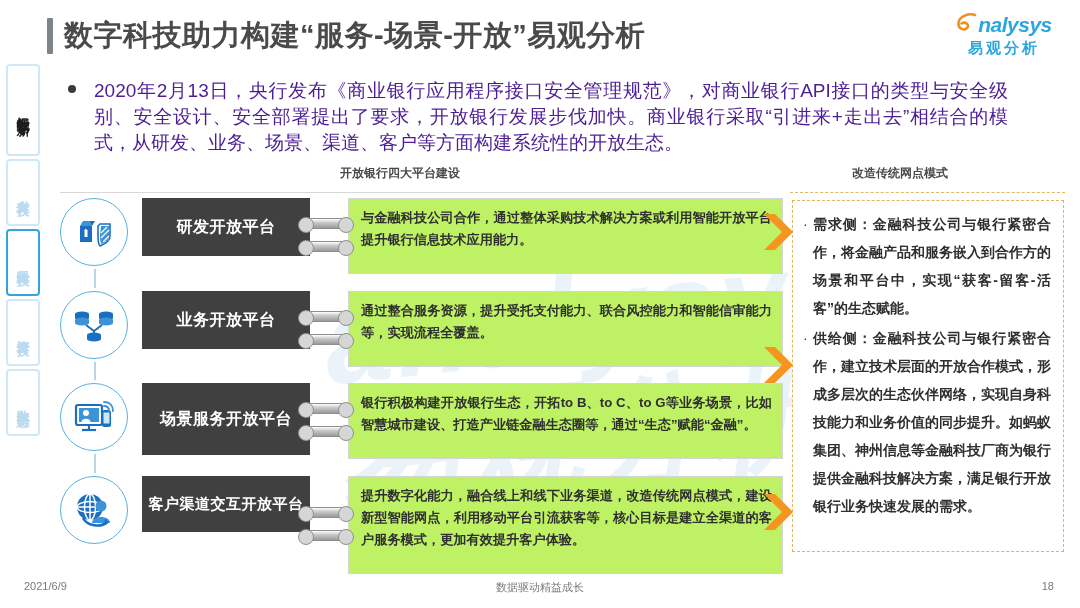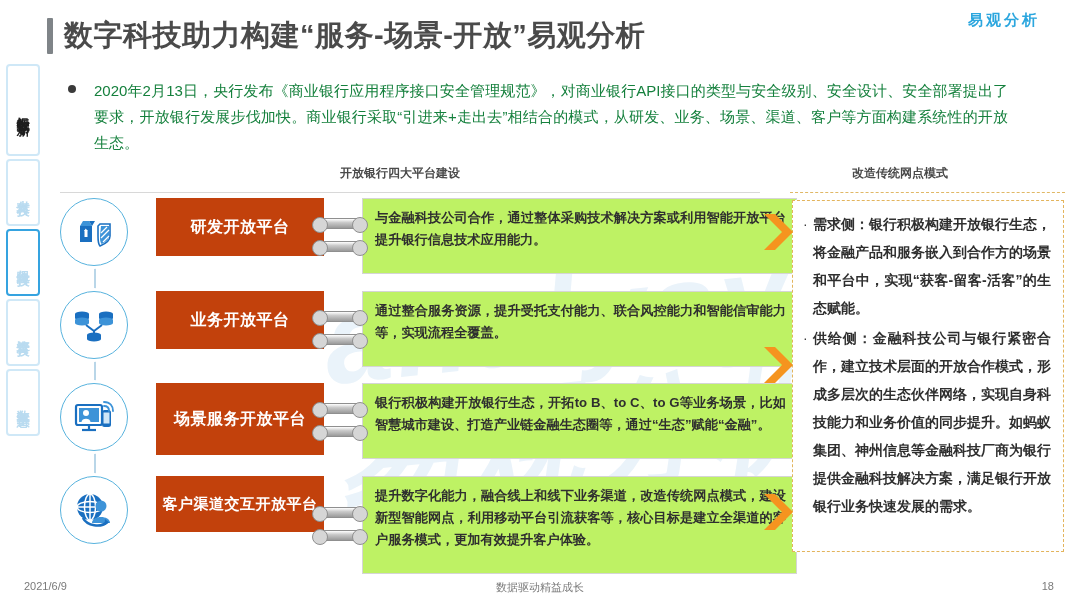--- a/index.html
+++ b/index.html
@@ -19,21 +19,21 @@
   .logo-top{ display:flex; align-items:center; justify-content:center; height:28px; }
   .logo-swoosh{ position:relative; width:22px; height:24px; }
   .logo-swoosh svg{ display:block; }
   .logo-word{ font-size:21px; font-weight:bold; font-style:italic; color:#2ba6de; letter-spacing:-0.5px; line-height:1; }
   .logo-cn{ font-size:15px; font-weight:bold; color:#2ba6de; letter-spacing:3px; margin-top:1px; }
 
   
   .intro{ position:absolute; left:68px; top:78px; width:940px; display:flex; }
   .intro-bullet{ width:26px; flex:none; padding-top:7px; }
   .intro-bullet span{ display:block; width:8px; height:8px; border-radius:50%; background:#3a3a3a; }
-  .intro-text{ font-size:15px; line-height:26px; color:#15803d; text-align:justify; }
+  .intro-text{ font-size:19px; line-height:26px; color:#4c1d95; text-align:justify; }
 
   
   .vtabs{ position:absolute; left:6px; top:64px; width:34px; }
   .vtab{
     width:34px; border:2px solid #cfe8f7; border-radius:4px; background:#fff;
     padding:5px 0 6px 0; margin-bottom:3px;
     font-size:13px; font-weight:bold; line-height:15.5px;
     text-align:center; color:#b9dbf0;
     writing-mode:vertical-rl; text-orientation:upright; letter-spacing:1px;
     display:flex; align-items:center; justify-content:center;
@@ -68,21 +68,21 @@
 
   .icon-circle{
     width:68px; height:68px; border-radius:50%; background:#fff;
     border:1.5px solid #58b3de; flex:none;
     display:flex; align-items:center; justify-content:center;
     box-shadow:0 0 0 3px #fff;
   }
   .icon-circle svg{ display:block; }
 
   .blue-box{
-    margin-left:28px; background:#c2410c; color:#fff;
+    margin-left:14px; background:#404040; color:#fff;
     font-size:16px; font-weight:bold; letter-spacing:0.5px;
     display:flex; align-items:center; justify-content:center;
     width:168px; flex:none;font-family:Liberation Mono, monospace;
   }
   #row0 .blue-box,#row1 .blue-box{ height:58px; }
   #row2 .blue-box{ height:72px; }
   #row3 .blue-box{ height:56px; font-size:15px; }
 
   .connector{ position:relative; width:34px; flex:none; align-self:center; height:46px; }
   .link{
@@ -128,20 +128,28 @@
 </style>
 </head>
 <body>
 
 <div class="title-bar">
   <div class="title-accent"></div>
   <div class="title-text">数字科技助力构建“服务-场景-开放”易观分析</div>
 </div>
 
 <div class="logo">
+  <div class="logo-top">
+    <span class="logo-swoosh">
+      <svg width="22" height="24" viewBox="0 0 22 24">
+        <path d="M19 3 C13 1,3 4,2.5 11 C2 17,8 19,11 16 C14 13,9.5 9,5.5 11.5" fill="none" stroke="#f0901e" stroke-width="2.6" stroke-linecap="round"></path>
+      </svg>
+    </span>
+    <span class="logo-word">nalysys</span>
+  </div>
   <div class="logo-cn">易观分析</div>
 </div>
 
 <div class="intro">
   <div class="intro-bullet">
       <span></span>
     </div>
   <div class="intro-text">2020年2月13日，央行发布《商业银行应用程序接口安全管理规范》，对商业银行API接口的类型与安全级别、安全设计、安全部署提出了要求，开放银行发展步伐加快。商业银行采取“引进来+走出去”相结合的模式，从研发、业务、场景、渠道、客户等方面构建系统性的开放生态。</div>
 </div>
 
@@ -296,21 +304,21 @@
 </div>
 <div class="chevron" id="chev2">
   <svg width="34" height="40" viewBox="0 0 34 40">
       <path d="M2 2 L20 20 L2 38 L13 38 L31 20 L13 2 Z" fill="#f5941f"></path>
     </svg>
 </div>
 
 <div class="right-panel">
   <div class="rp-item">
     <div class="rp-dot">·</div>
-    <div class="rp-text">需求侧：银行积极构建开放银行生态，将金融产品和服务嵌入到合作方的场景和平台中，实现“获客-留客-活客”的生态赋能。</div>
+    <div class="rp-text">需求侧：金融科技公司与银行紧密合作，将金融产品和服务嵌入到合作方的场景和平台中，实现“获客-留客-活客”的生态赋能。</div>
   </div>
   <div class="rp-item">
     <div class="rp-dot">·</div>
     <div class="rp-text">供给侧：金融科技公司与银行紧密合作，建立技术层面的开放合作模式，形成多层次的生态伙伴网络，实现自身科技能力和业务价值的同步提升。如蚂蚁集团、神州信息等金融科技厂商为银行提供金融科技解决方案，满足银行开放银行业务快速发展的需求。</div>
   </div>
 </div>
 
 <div class="footer">
   <span class="f-left">2021/6/9</span>
   <span class="f-center">数据驱动精益成长</span>

